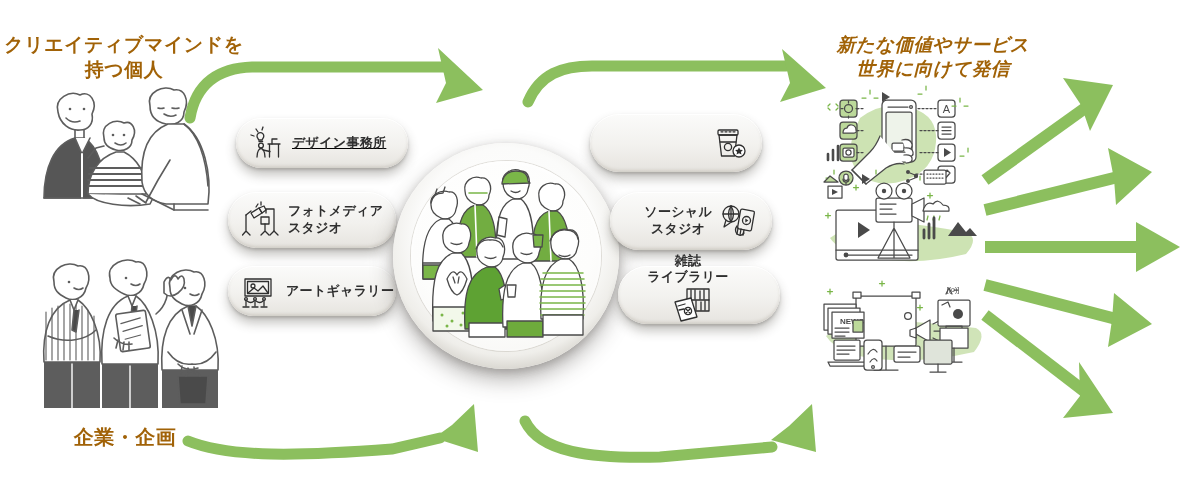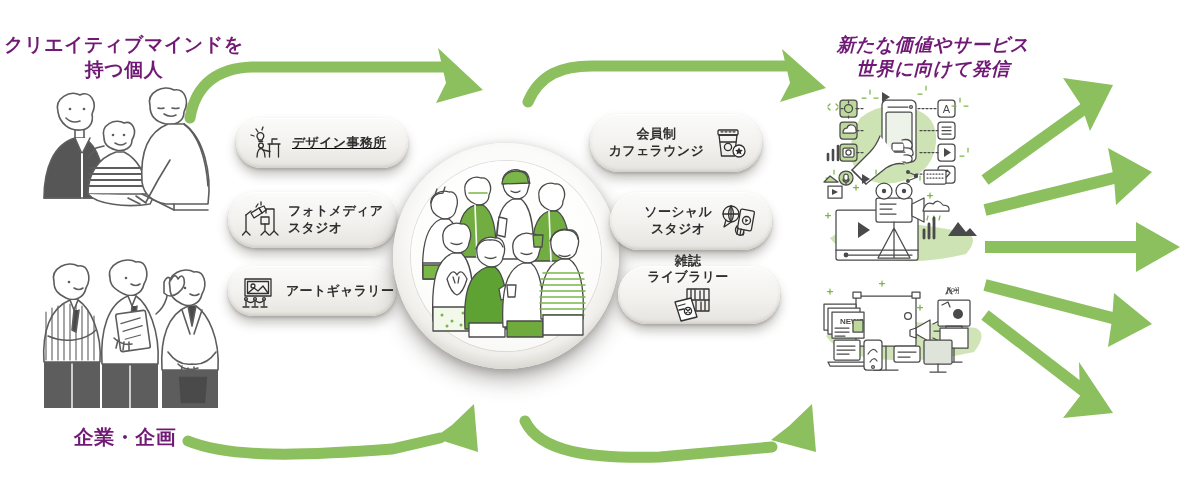--- a/index.html
+++ b/index.html
@@ -11,21 +11,21 @@
     position:relative;
     width:1199px;
     height:492px;
     background:#ffffff;
     overflow:hidden;
   }
 
   
   .heading{
     position:absolute;
-    color:#701a75;
+    color:#a16207;
     font-weight:bold;
     text-align:center;
     line-height:1.32;
     letter-spacing:.5px;
     white-space:pre-line;
     font-family:"Liberation Sans","DejaVu Sans",sans-serif;
   }
   #heading-left{left:4px;top:32px;width:240px;font-size:19px;}
   #heading-right{left:808px;top:33px;width:250px;font-size:18.5px;font-style:italic;}
   #heading-bottom{left:30px;top:424px;width:190px;font-size:20px;text-align:center;}
@@ -331,22 +331,20 @@
         <path d="M132,112 L172,112 M130,118 L173,118 M129,124 L174,124 M129,130 L174,130 M129,136 L174,136 M129,142 L174,142 M129,148 L174,148 M130,154 L173,154" stroke="#7ab648" stroke-width="1.5"></path>
         <path d="M132,154 L172,154 L172,174 L132,174Z" fill="#ffffff" stroke="#4a4a4a"></path>
 
         <path d="M122,74 l10,0 l-1,12 l-8,0Z" fill="#7ab648" stroke="#4a4a4a"></path>
         <path d="M96,124 l9,0 l-1,12 l-7,0Z" fill="#ffffff" stroke="#4a4a4a"></path>
       </g>
     </svg>
   </div>
 
   <div class="pill right-pill" style="left:590px;top:114px;width:172px;height:58px;">
-    <span class="pill-label">会員制
-カフェラウンジ</span>
     <svg class="ico" width="36" height="36" viewBox="0 0 36 36">
       <g fill="none" stroke="#2f2f2f" stroke-width="1.3" stroke-linecap="round" stroke-linejoin="round">
         <rect x="6" y="5" width="20" height="5" rx="1.3"></rect>
         <path d="M9,6.8 l2,0 M13,6.8 l2,0 M17,6.8 l2,0 M21,6.8 l2,0"></path>
         <path d="M7,10 L25,10 L22.5,31 L9.5,31 Z"></path>
         <path d="M8.2,17 L23.8,17"></path>
         <circle cx="16" cy="22" r="3.6"></circle>
         <circle cx="27" cy="26" r="6" fill="#ffffff"></circle>
         <path d="M27,22.2 l1.2,2.5 l2.7,.3 l-2,1.9 .6,2.7 l-2.5,-1.4 l-2.5,1.4 .6,-2.7 l-2,-1.9 2.7,-.3Z" fill="#2f2f2f" stroke="none"></path>
       </g>

